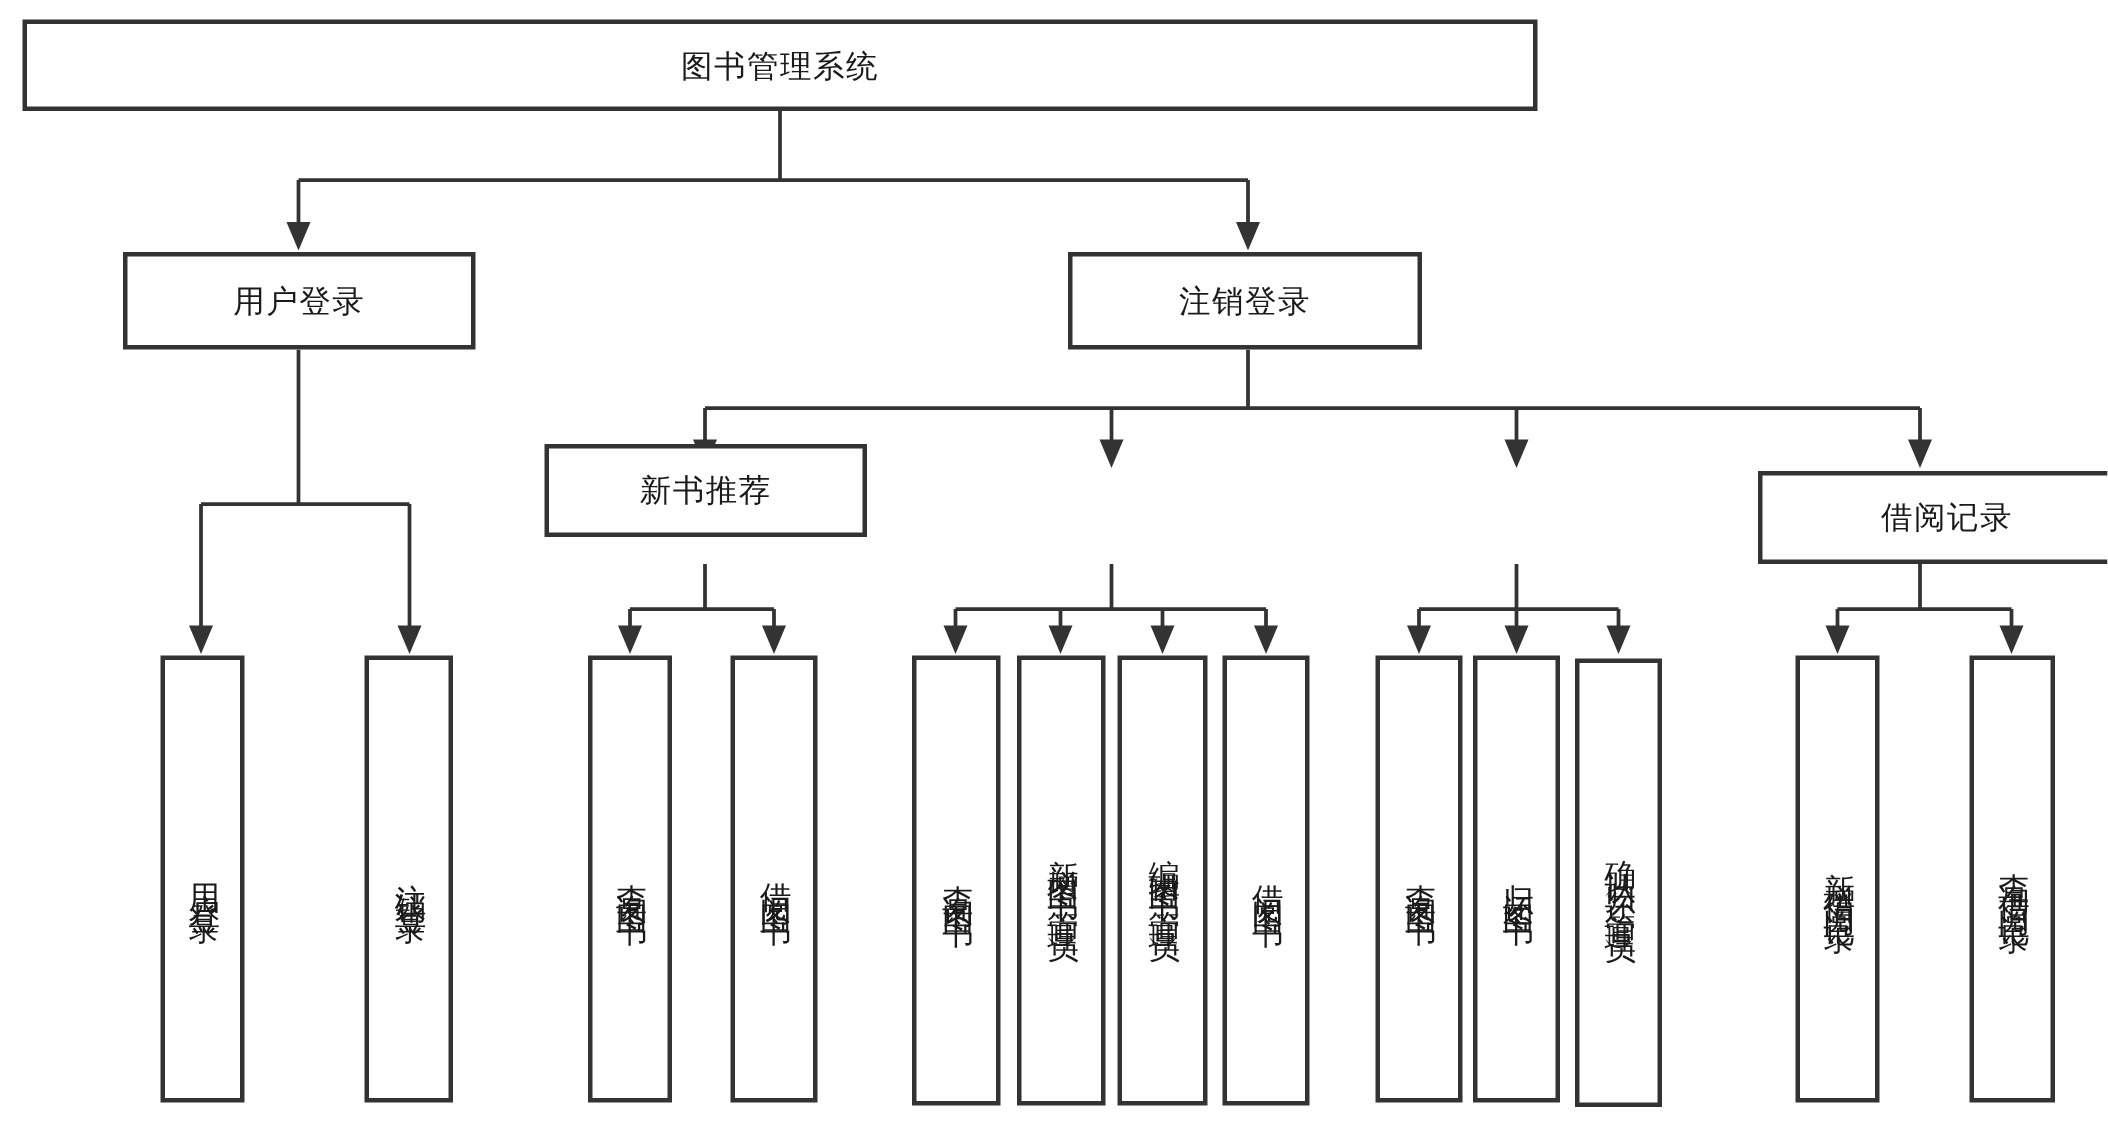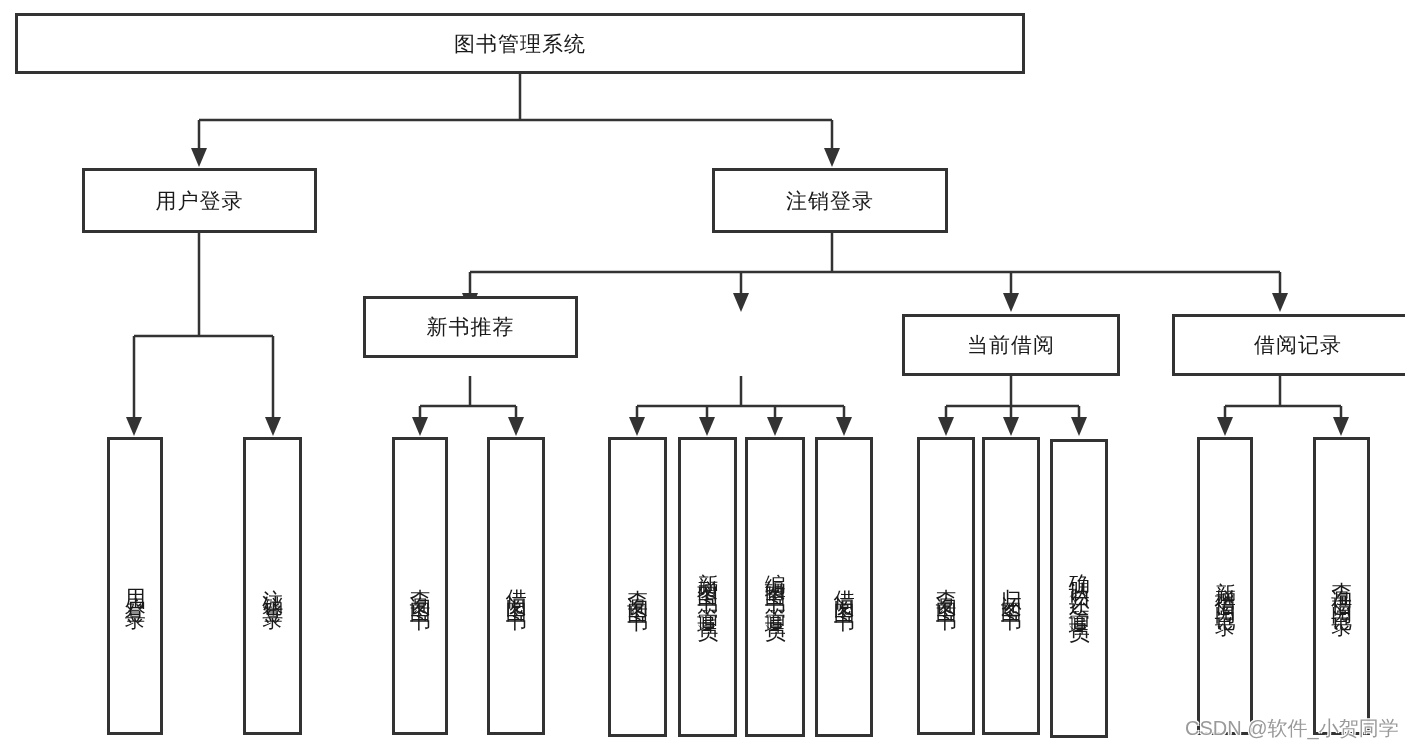--- a/index.html
+++ b/index.html
@@ -113,23 +113,20 @@
   <div class="node h" style="left:82px;top:168px;width:235px;height:65px">
     <span>用户登录</span>
   </div>
   <div class="node h" style="left:712px;top:168px;width:236px;height:65px">
     <span>注销登录</span>
   </div>
 
   <div class="node h" style="left:363px;top:296px;width:215px;height:62px">
     <span>新书推荐</span>
   </div>
-  <div class="node h" style="left:902px;top:314px;width:218px;height:62px">
-    <span>当前借阅</span>
-  </div>
   <div class="node h" style="left:1172px;top:314px;width:252px;height:62px">
     <span>借阅记录</span>
   </div>
 
   <div class="node v" style="left:107px;top:437px;width:56px;height:298px">
     <span>用户登录</span>
   </div>
   <div class="node v" style="left:243px;top:437px;width:59px;height:298px">
     <span>注销登录</span>
   </div>
@@ -164,15 +161,14 @@
     <span>确认归还（管理员）</span>
   </div>
 
   <div class="node v" style="left:1197px;top:437px;width:56px;height:298px">
     <span>新增借阅记录</span>
   </div>
   <div class="node v" style="left:1313px;top:437px;width:57px;height:298px">
     <span>查询借阅记录</span>
   </div>
 
-  <div class="watermark">CSDN @软件_小贺同学</div>
 
 </div>
 
 </body></html>

